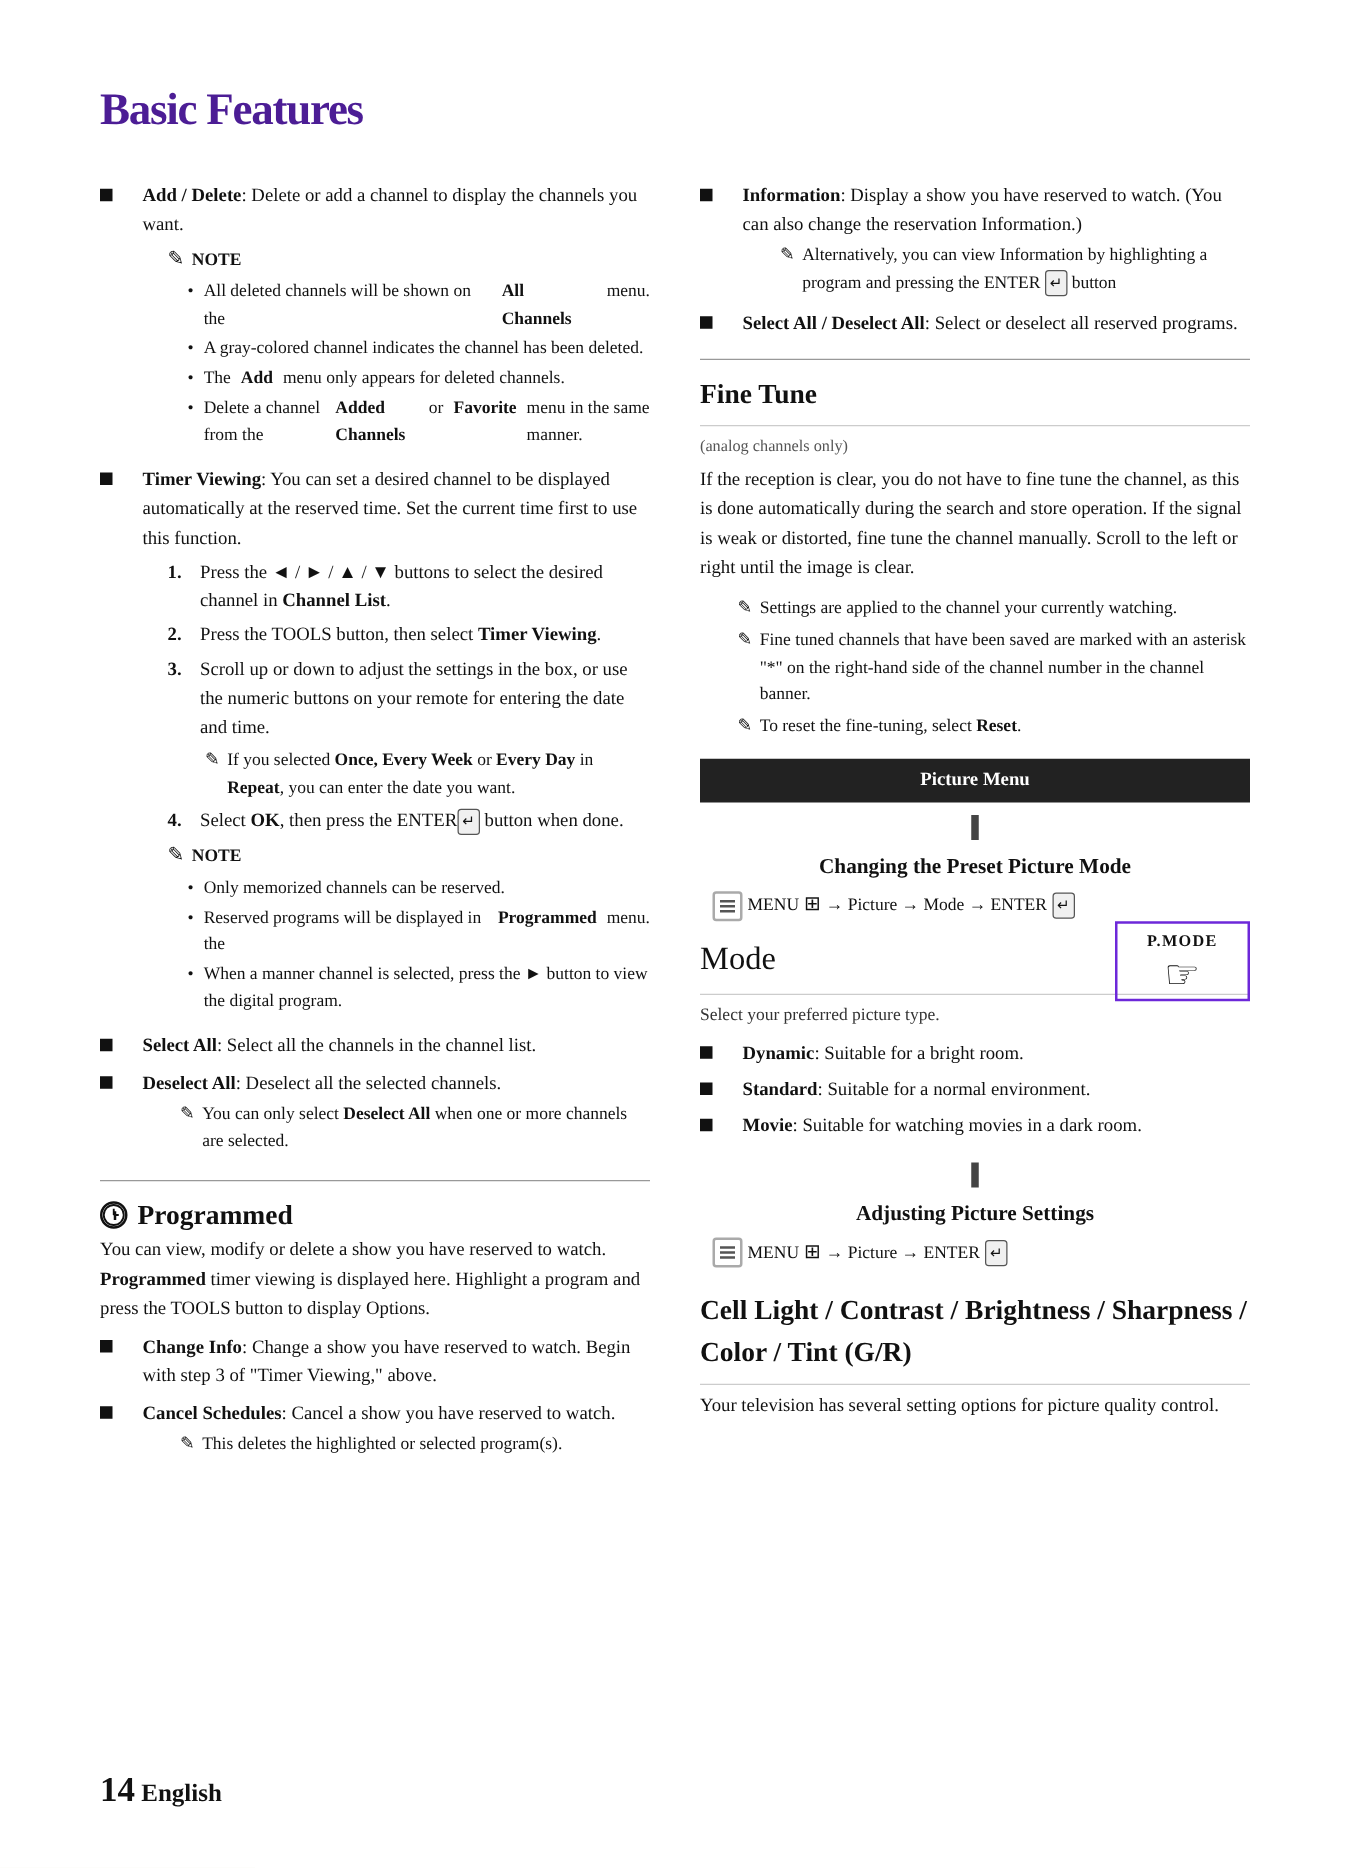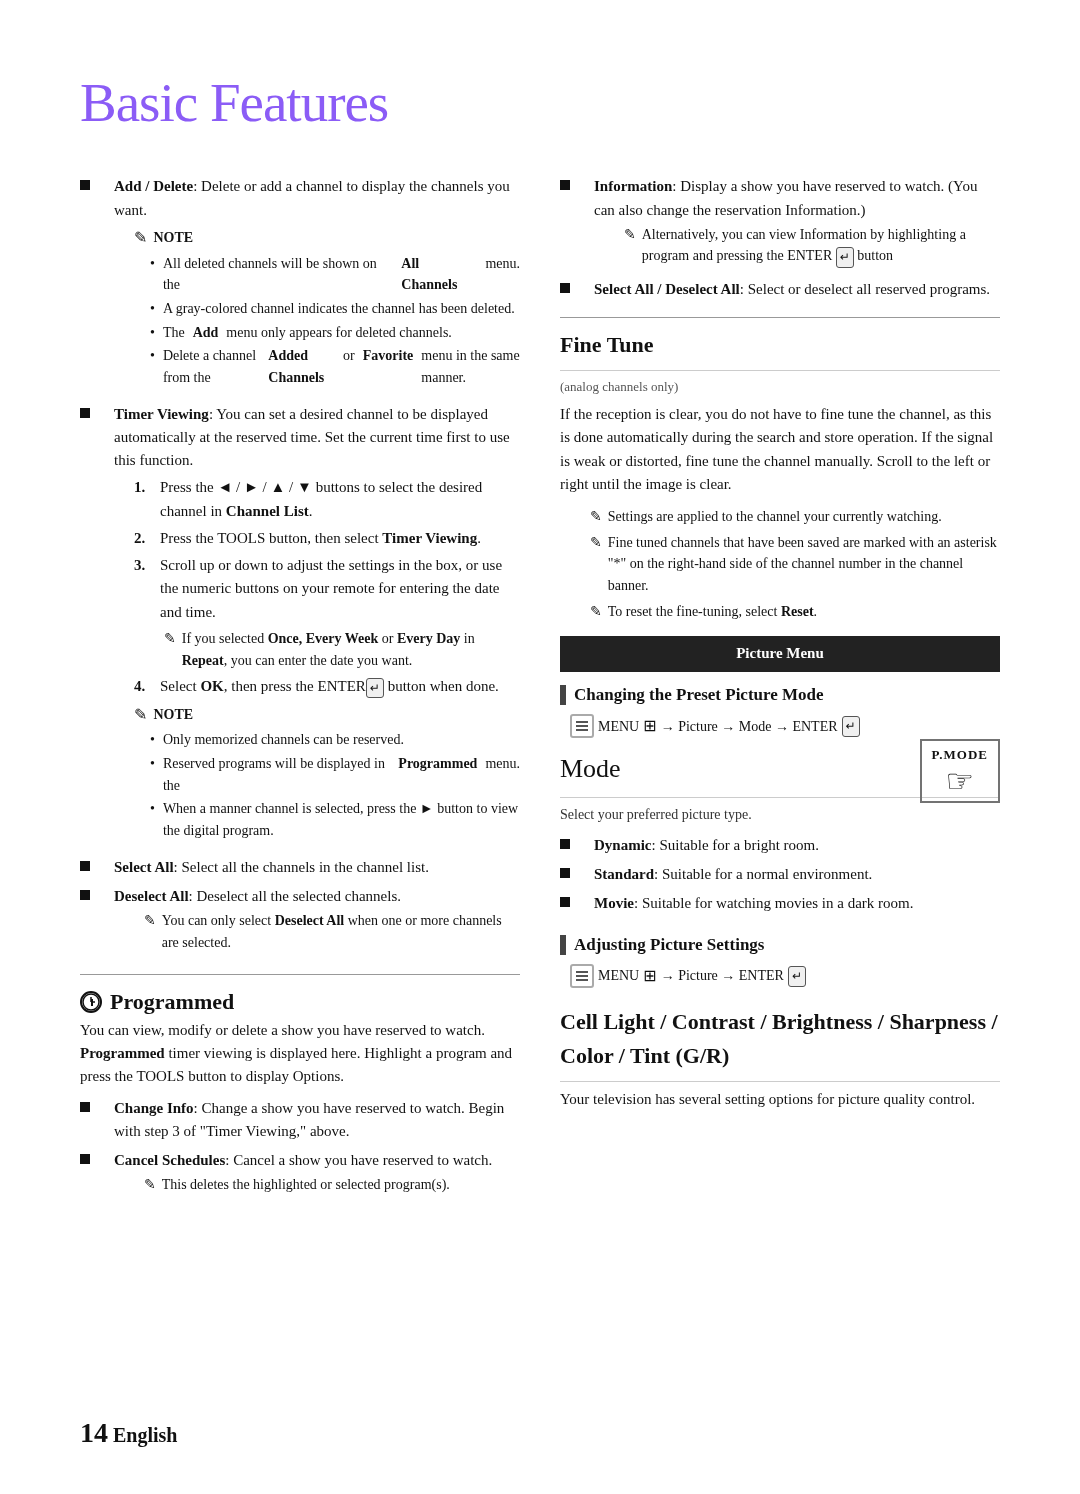--- a/index.html
+++ b/index.html
@@ -15,25 +15,25 @@
       width: 1080px;
       min-height: 1494px;
       background: #ffffff;
       padding: 60px 80px 60px 80px;
       position: relative;
       font-size: 15px;
       line-height: 1.55;
       color: #111;
     }
     h1.page-title {
-      font-size: 55px;
-      font-weight: 400;
+      font-size: 36px;
+      font-weight: 700;
       letter-spacing: -1px;
       margin-bottom: 30px;
-      color: #8b5cf6;
+      color: #4c1d95;
     }
     .two-col {
       display: flex;
       gap: 40px;
     }
     .col-left {
       flex: 1;
       min-width: 0;
     }
     .col-right {
@@ -166,20 +166,21 @@
       padding: 6px 0;
       margin: 14px 0 10px 0;
     }
     .subsection-heading {
       display: flex;
       align-items: center;
       gap: 8px;
       font-size: 17px;
       font-weight: bold;
       margin-bottom: 6px;
+      flex-direction: column;
     }
     .subsection-heading .bar {
       width: 6px;
       height: 20px;
       background: #444;
       flex-shrink: 0;
     }
     .menu-path {
       display: flex;
       align-items: center;
@@ -204,22 +205,22 @@
     .mode-section .section-heading { font-size: 26px; }
     .mode-subtext { font-size: 14px; margin-bottom: 8px; color: #333; }
     .pmode-container {
       position: relative;
     }
     .pmode-box {
       position: absolute;
       right: 0;
       top: -10px;
       text-align: center;
-      border: 2px solid #737373;
-      padding: 4px 10px;
+      border: 2px solid #6d28d9;
+      padding: 4px 24px;
     }
     .pmode-box .pmode-text {
       font-size: 13px;
       font-weight: bold;
       letter-spacing: 1px;
     }
     .pmode-box .pmode-hand-sym {
       font-size: 32px;
       line-height: 1;
     }

